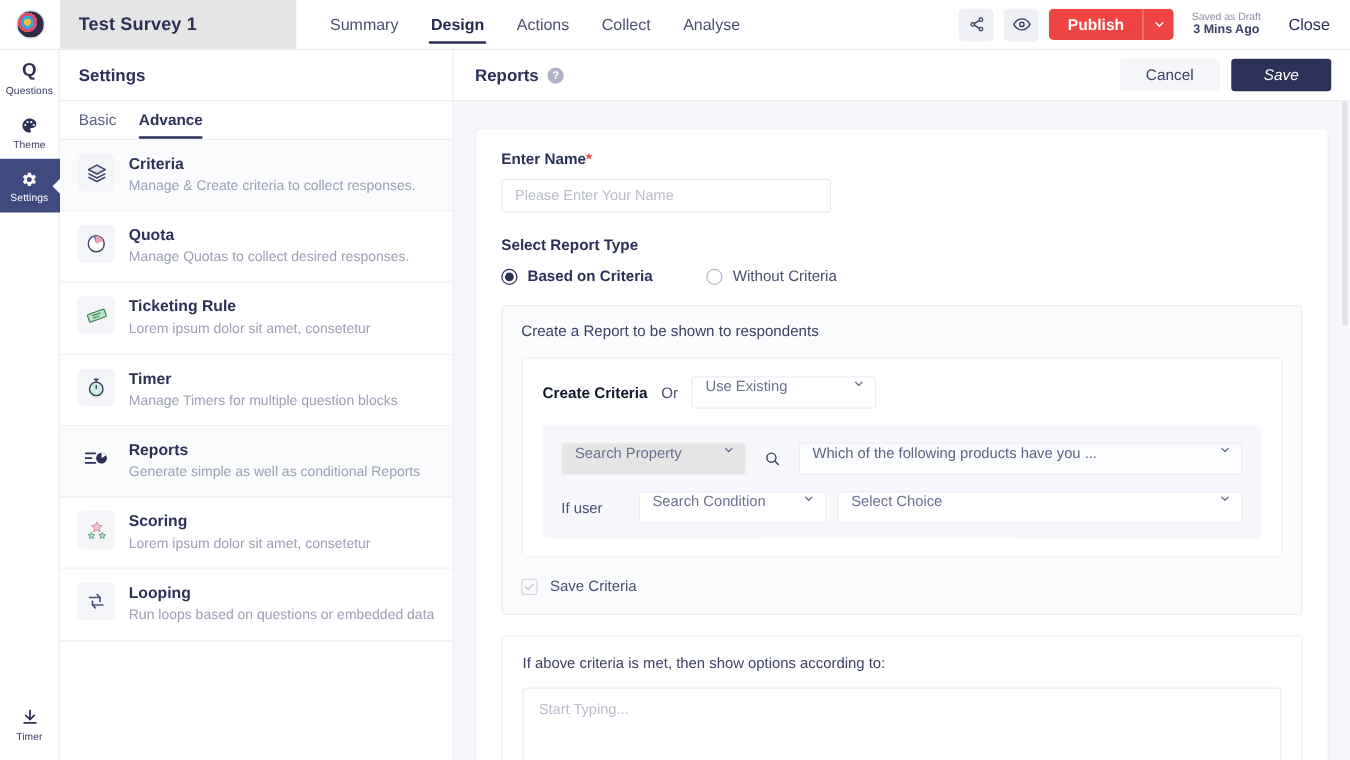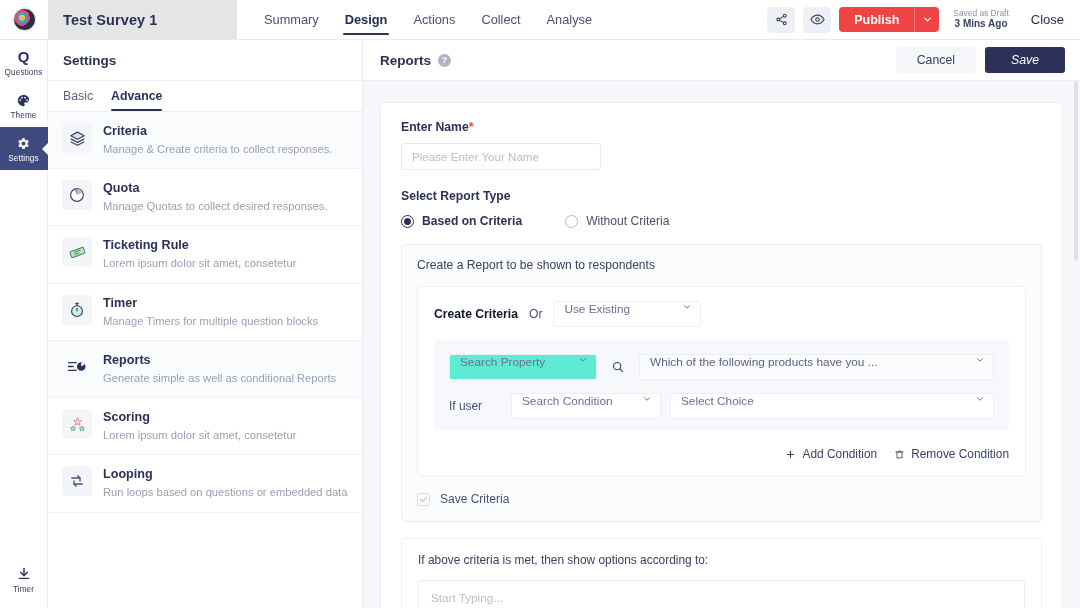--- a/index.html
+++ b/index.html
@@ -139,21 +139,21 @@
   .main-scroll {
     flex: 1; overflow: hidden; background: #f6f7fa; padding: 22px 18px 0 18px; position: relative;
   }
   .form-card {
     background: #ffffff; border-radius: 4px; padding: 17px 20px 18px 20px; min-height: 560px;
     box-shadow: 0 0 0 1px #eef0f4;
   }
   .field-label { font-size: 12.2px; font-weight: bold; color: #2b3157; }
   .req { color: #ef4444; font-weight: bold; }
   .name-input {
-    margin-top: 9px; width: 200px; height: 27px; border: 1px solid #e8eaf0; border-radius: 3px;
+    margin-top: 9px; width: 264px; height: 27px; border: 1px solid #e8eaf0; border-radius: 3px;
     background: #fff; display: flex; align-items: center; padding: 0 10px;
     font-size: 11.6px; color: #b9bdcc;
   }
   .section-label { font-size: 12.2px; font-weight: bold; color: #2b3157; margin-top: 19px; }
   .radio-row { display: flex; align-items: center; gap: 43px; margin-top: 11px; }
   .radio-opt { display: flex; align-items: center; gap: 8px; cursor: pointer; }
   .radio {
     width: 13px; height: 13px; border-radius: 50%; border: 1.5px solid #b4b8c9;
     display: flex; align-items: center; justify-content: center; background: #fff;
   }
@@ -178,21 +178,21 @@
     border: 1px solid #eceef4; border-radius: 3px; background: #fff; height: 26px;
     display: flex; align-items: flex-start; padding: 0 8px 0 10px; font-size: 11.8px;
     color: #6b7190; cursor: pointer; position: relative;
   }
   .select .caret { margin-left: auto; padding-left: 10px; color: #6b7190; display: flex; }
   .sel-use-existing { width: 148px; }
 
   .cond-box { margin-top: 13px; background: #f7f8fb; border-radius: 4px; padding: 14px 15px 12px 15px; }
   .cond-row { display: flex; align-items: center; gap: 9px; }
   .cond-row + .cond-row { margin-top: 13px; }
-  .sel-search-property { width: 148px; background: #5eead4; }
+  .sel-search-property { width: 148px; background: #e5e5e5; }
   .search-ico-btn {
     width: 24px; height: 24px; display: flex; align-items: center; justify-content: center;
     cursor: pointer; color: #3b4163;
   }
   .sel-question { flex: 1; background: #fbfcfd; color: #5c6282; }
   .if-user-lbl { font-size: 11.9px; color: #4a5070; width: 53px; }
   .sel-condition { width: 150px; }
   .sel-choice { flex: 1; }
   .cond-actions { display: flex; align-items: center; justify-content: flex-end; gap: 17px; margin-top: 16px; }
   .cond-action { display: flex; align-items: center; gap: 6px; font-size: 11.9px; color: #3b4163; cursor: pointer; }
@@ -526,37 +526,20 @@
                     <span>Select Choice</span>
                     <span class="caret">
                       <svg width="10" height="10" viewBox="0 0 24 24" fill="none" stroke="#6b7190" stroke-width="2.4" stroke-linecap="round">
                           <polyline points="6 9 12 15 18 9"></polyline>
                         </svg>
                     </span>
                   </div>
                 </div>
               </div>
 
-              <div class="cond-actions">
-                <div class="cond-action">
-                  <svg width="11" height="11" viewBox="0 0 24 24" fill="none" stroke="#3b4163" stroke-width="2.4" stroke-linecap="round">
-                      <line x1="12" y1="5" x2="12" y2="19"></line>
-                      <line x1="5" y1="12" x2="19" y2="12"></line>
-                    </svg>
-                  <span>Add Condition</span>
-                </div>
-                <div class="cond-action">
-                  <svg width="11" height="11" viewBox="0 0 24 24" fill="none" stroke="#3b4163" stroke-width="1.9" stroke-linecap="round">
-                    <polyline points="4 6.5 20 6.5"></polyline>
-                      <path d="M6.5 6.5v13h11v-13"></path>
-                      <path d="M9.5 6.5v-2h5v2"></path>
-                  </svg>
-                  <span>Remove Condition</span>
-                </div>
-              </div>
             </div>
 
             <div class="save-criteria-row">
               <div class="chk">
                 <svg width="9" height="9" viewBox="0 0 24 24" fill="none" stroke="#c3c6d2" stroke-width="3.2" stroke-linecap="round" stroke-linejoin="round">
                     <polyline points="20 6.5 9.5 17.5 4 12"></polyline>
                   </svg>
               </div>
               <span class="save-criteria-lbl">Save Criteria</span>
             </div>

